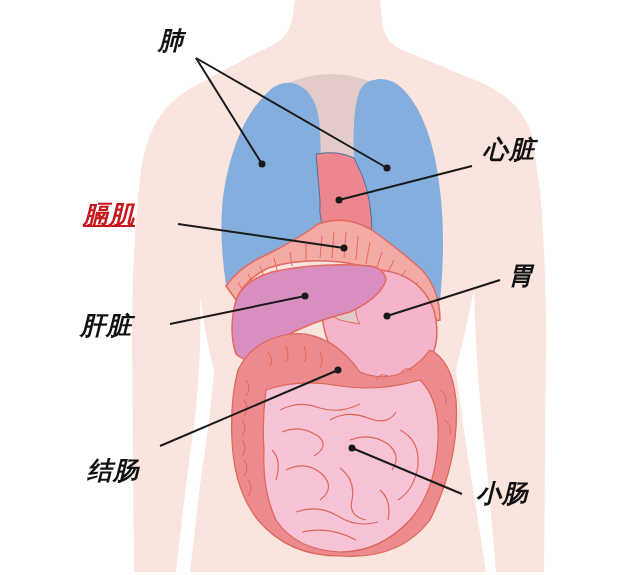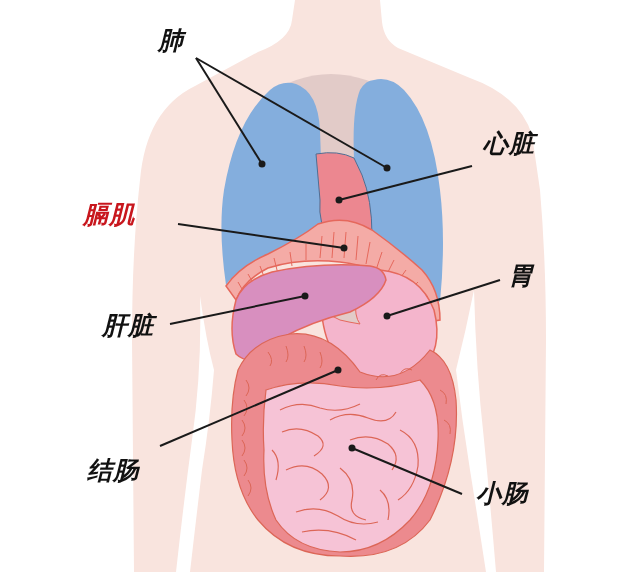--- a/index.html
+++ b/index.html
@@ -1,21 +1,21 @@
 <!DOCTYPE html>
 <html><head>
 <meta charset="utf-8">
 <style>
   html, body { margin: 0; padding: 0; background: #ffffff; }
   body { width: 641px; height: 575px; overflow: hidden; position: relative;
          font-family: "DejaVu Sans", "Liberation Sans", sans-serif; }
   #stage { position: absolute; left: 0; top: 0; width: 641px; height: 575px; }
   .lbl { position: absolute; font-size: 25px; font-weight: bold; font-style: italic;
          color: #111111; letter-spacing: 1px; line-height: 1; white-space: nowrap; }
-  .lbl.red { color: #c8161d; }
+  .lbl.red { color: #c8161d; text-decoration: underline; }
 </style>
 </head>
 <body>
 
 <div id="stage">
   <svg width="641" height="575" viewBox="0 0 641 575" xmlns="http://www.w3.org/2000/svg">
 
     <path fill="#f9e4de" d="M295 0 L380 0 L382 22 Q384 40 398 48 L470 78 Q520 96 532 135
          L540 190 Q546 260 546 340 L544 572 L134 572 L132 340
          Q132 250 140 180 Q146 110 195 86 L258 52 Q290 40 292 20 Z"></path>
@@ -112,19 +112,19 @@
       <circle cx="339" cy="200" r="3.5"></circle>
         <circle cx="344" cy="248" r="3.5"></circle>
       <circle cx="387" cy="316" r="3.5"></circle>
         <circle cx="305" cy="296" r="3.5"></circle>
       <circle cx="338" cy="370" r="3.5"></circle>
         <circle cx="352" cy="448" r="3.5"></circle>
     </g>
   </svg>
 
   <span class="lbl" style="left:158px;top:28px;">肺</span>
-  <span class="lbl" style="left:483px;top:131px;">心脏</span>
+  <span class="lbl" style="left:483px;top:137px;">心脏</span>
   <span class="lbl red" style="left:83px;top:202px;">膈肌</span>
   <span class="lbl" style="left:508px;top:263px;">胃</span>
-  <span class="lbl" style="left:102px;top:313px;">肝脏</span>
+  <span class="lbl" style="left:80px;top:313px;">肝脏</span>
   <span class="lbl" style="left:87px;top:458px;">结肠</span>
   <span class="lbl" style="left:476px;top:481px;font-family:Liberation Serif, serif;">小肠</span>
 </div>
 
 </body></html>

